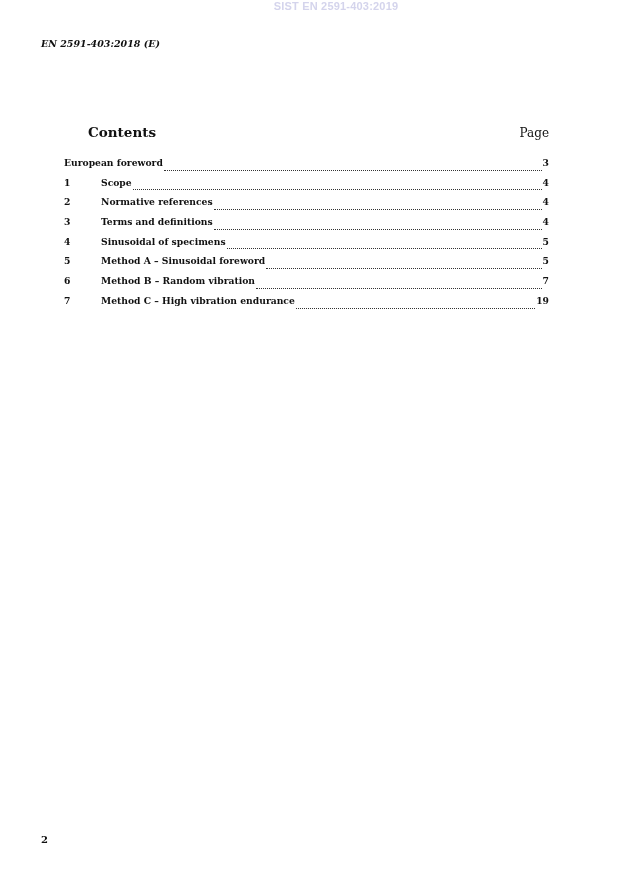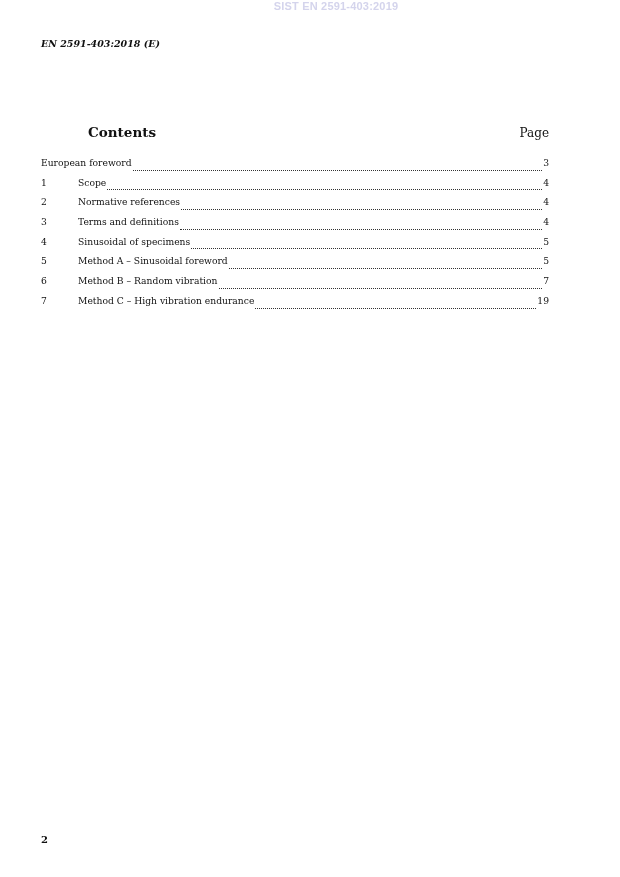--- a/index.html
+++ b/index.html
@@ -7,22 +7,22 @@
          font-family: "DejaVu Serif", "Liberation Serif", serif; color: #111; }
   .watermark { position: absolute; top: 0; left: 0; width: 620px; text-align: center;
                font-family: "Liberation Sans", sans-serif; font-weight: bold; font-size: 11px;
                color: #d4d4ec; letter-spacing: 0.2px; line-height: 13px; padding-left: 26px; }
   .doc-id { position: absolute; left: 41px; top: 38px; font-weight: bold; font-size: 9.5px; font-style: italic; }
   .contents-head { position: absolute; left: 41px; top: 124px; width: 508px; display: flex;
                    justify-content: space-between; align-items: baseline; }
   .contents-title { font-weight: bold; font-size: 13.5px; margin-left: 47px; }
   .page-label { font-size: 12px; }
   .toc { position: absolute; left: 41px; top: 157px; width: 508px; }
-  .toc-row { display: flex; align-items: baseline; height: 19.7px; font-weight: normal; font-size: 9.2px;
-             white-space: nowrap; }
+  .toc-row { display: flex; align-items: baseline; height: 19.7px; font-weight: bold; font-size: 9.2px;
+             white-space: nowrap; margin-left: 23px; }
   .toc-num { width: 37px; flex: none; }
   .toc-title { flex: none; }
   .toc-dots { flex: 1 1 auto; overflow: hidden; margin: 0 1px; border-bottom: 1px dotted #333;
               transform: translateY(-2px); height: 0; align-self: flex-end; margin-bottom: 4px; }
   .toc-page { flex: none; text-align: right; min-width: 6px; }
   .page-number { position: absolute; left: 41px; top: 834px; font-weight: bold; font-size: 10px; }
 </style>
 </head>
 <body>
 

